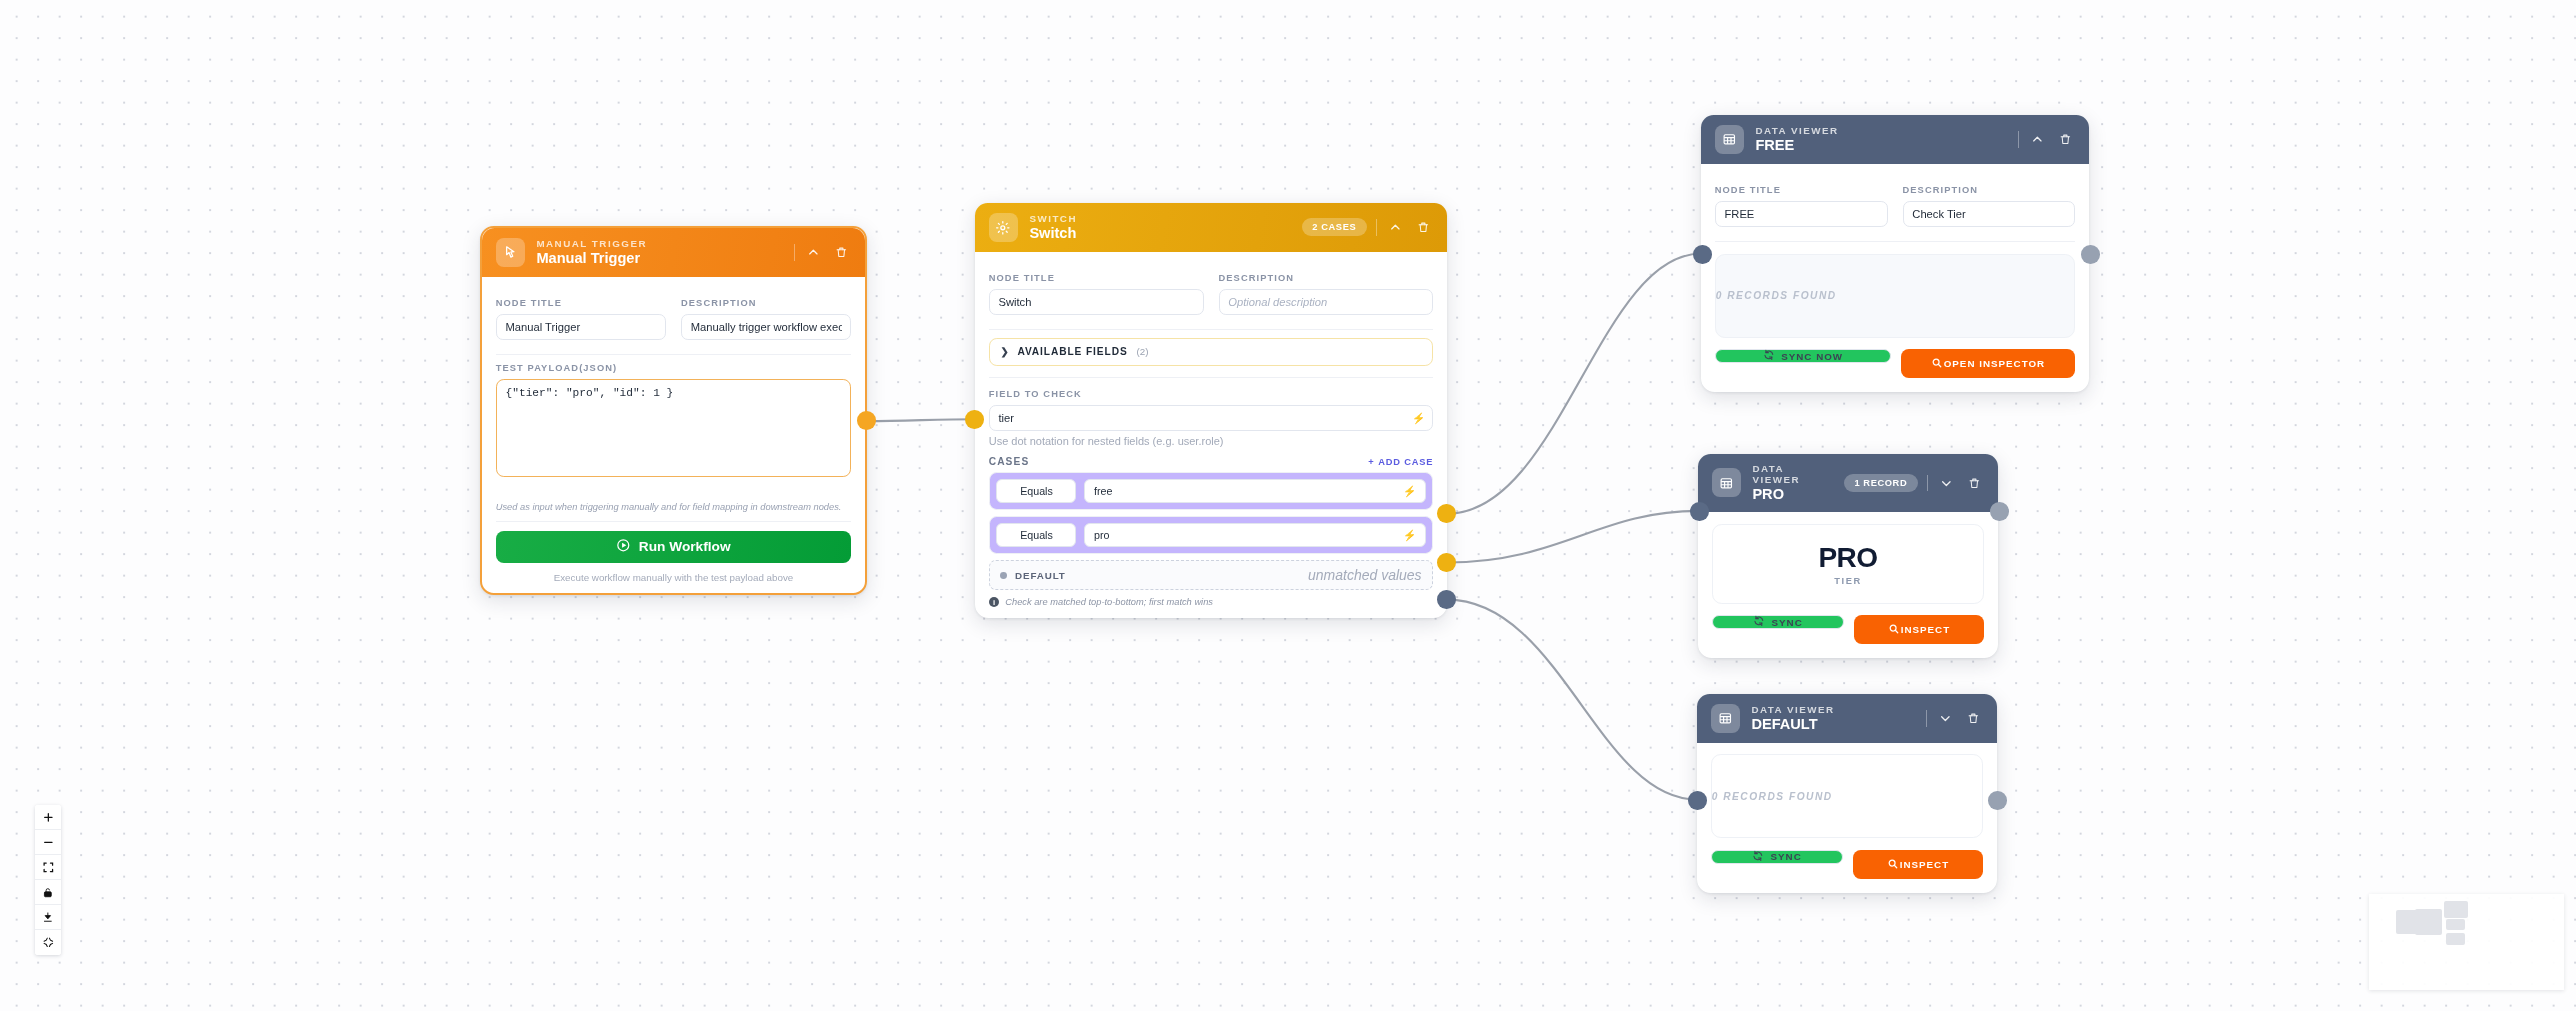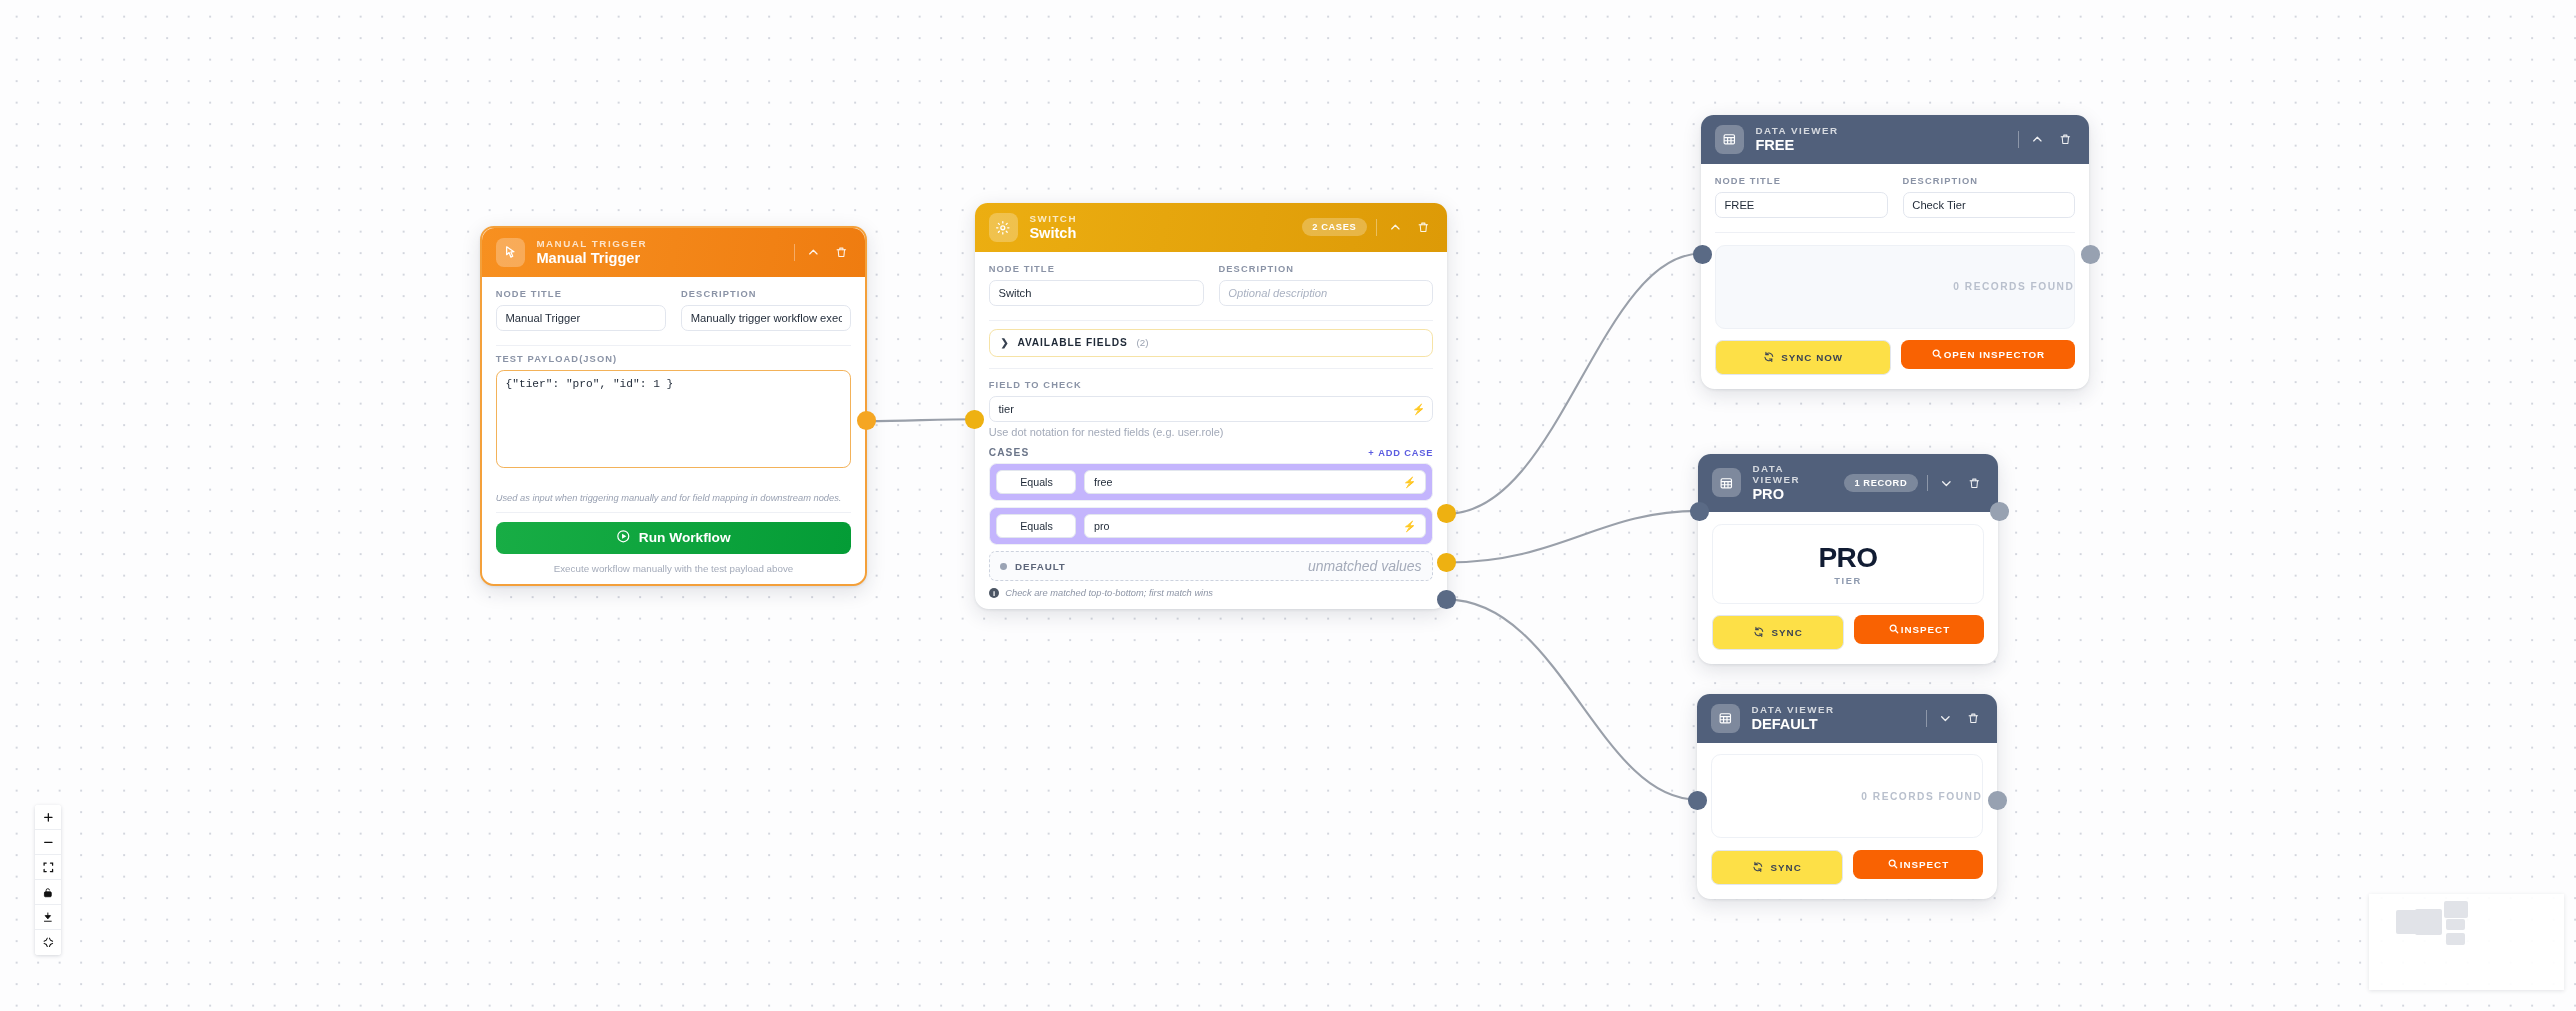--- a/index.html
+++ b/index.html
@@ -99,20 +99,21 @@
     display: flex; align-items: center; justify-content: center;
     cursor: pointer;
     opacity: .9;
   }
 
   
   .row2 {
     display: flex;
     gap: 15px;
     padding: 12.7px 13.7px 13.7px 13.7px;
+    margin-top: 9px;
   }
   .fgroup { flex: 1 1 0; min-width: 0; }
   .flabel {
     display: block;
     font-size: 9.3px;
     font-weight: bold;
     letter-spacing: 1.1px;
     color: #8a93a6;
     text-transform: uppercase;
     margin-bottom: 5.9px;
@@ -289,21 +290,21 @@
   #node-free    { left: 1701px; top: 115px; width: 388px; }
   #node-pro     { left: 1698px; top: 454px; width: 300px; }
   #node-default { left: 1697px; top: 694px; width: 300px; }
 
   .records-box {
     margin: 11.7px 13.7px 0 13.7px;
     height: 84px;
     border-radius: 9.8px;
     border: 1px solid #eef1f6;
     background: #f7f9fc;
-    display: flex; align-items: center; justify-content: flex-end;
+    display: flex; align-items: center; justify-content: flex-start; font-style: italic;
   }
   .records-box.plain { background: #ffffff; border: 1px solid #eef1f6; }
   .records-text {
     font-size: 10.2px; font-weight: bold; letter-spacing: 1.5px;
     color: #b9c0cd; text-transform: uppercase;
   }
   .pro-box {
     margin: 11.7px 13.7px 0 13.7px;
     height: 80px;
     border-radius: 9.8px;
@@ -316,23 +317,23 @@
   .pro-value { font-size: 28px; font-weight: bold; color: #111c33; letter-spacing: -0.5px; }
   .pro-key {
     font-size: 9.3px; font-weight: bold; letter-spacing: 1.6px;
     color: #8d99ae; text-transform: uppercase;
   }
   .dv-actions {
     display: flex; gap: 9.8px;
     padding: 11.7px 13.7px 13.7px 13.7px;
   }
   .btn-sync {
-    flex: 1 1 0; height: 35px;
+    flex: 1 1 0; height: 14px;
     border: 1px solid #e2e6ee; border-radius: 7.8px;
-    background: #fde047; color: #3b4353;
+    background: #22c55e; color: #3b4353;
     font-size: 9.8px; font-weight: bold; letter-spacing: 1px;
     font-family: "Liberation Sans", sans-serif;
     text-transform: uppercase;
     display: flex; align-items: center; justify-content: center; gap: 6.8px;
     cursor: pointer;
   }
   .btn-inspect {
     flex: 1 1 0; height: 29px;
     border: none; border-radius: 7.8px;
     background: #f96202; color: #fff;

